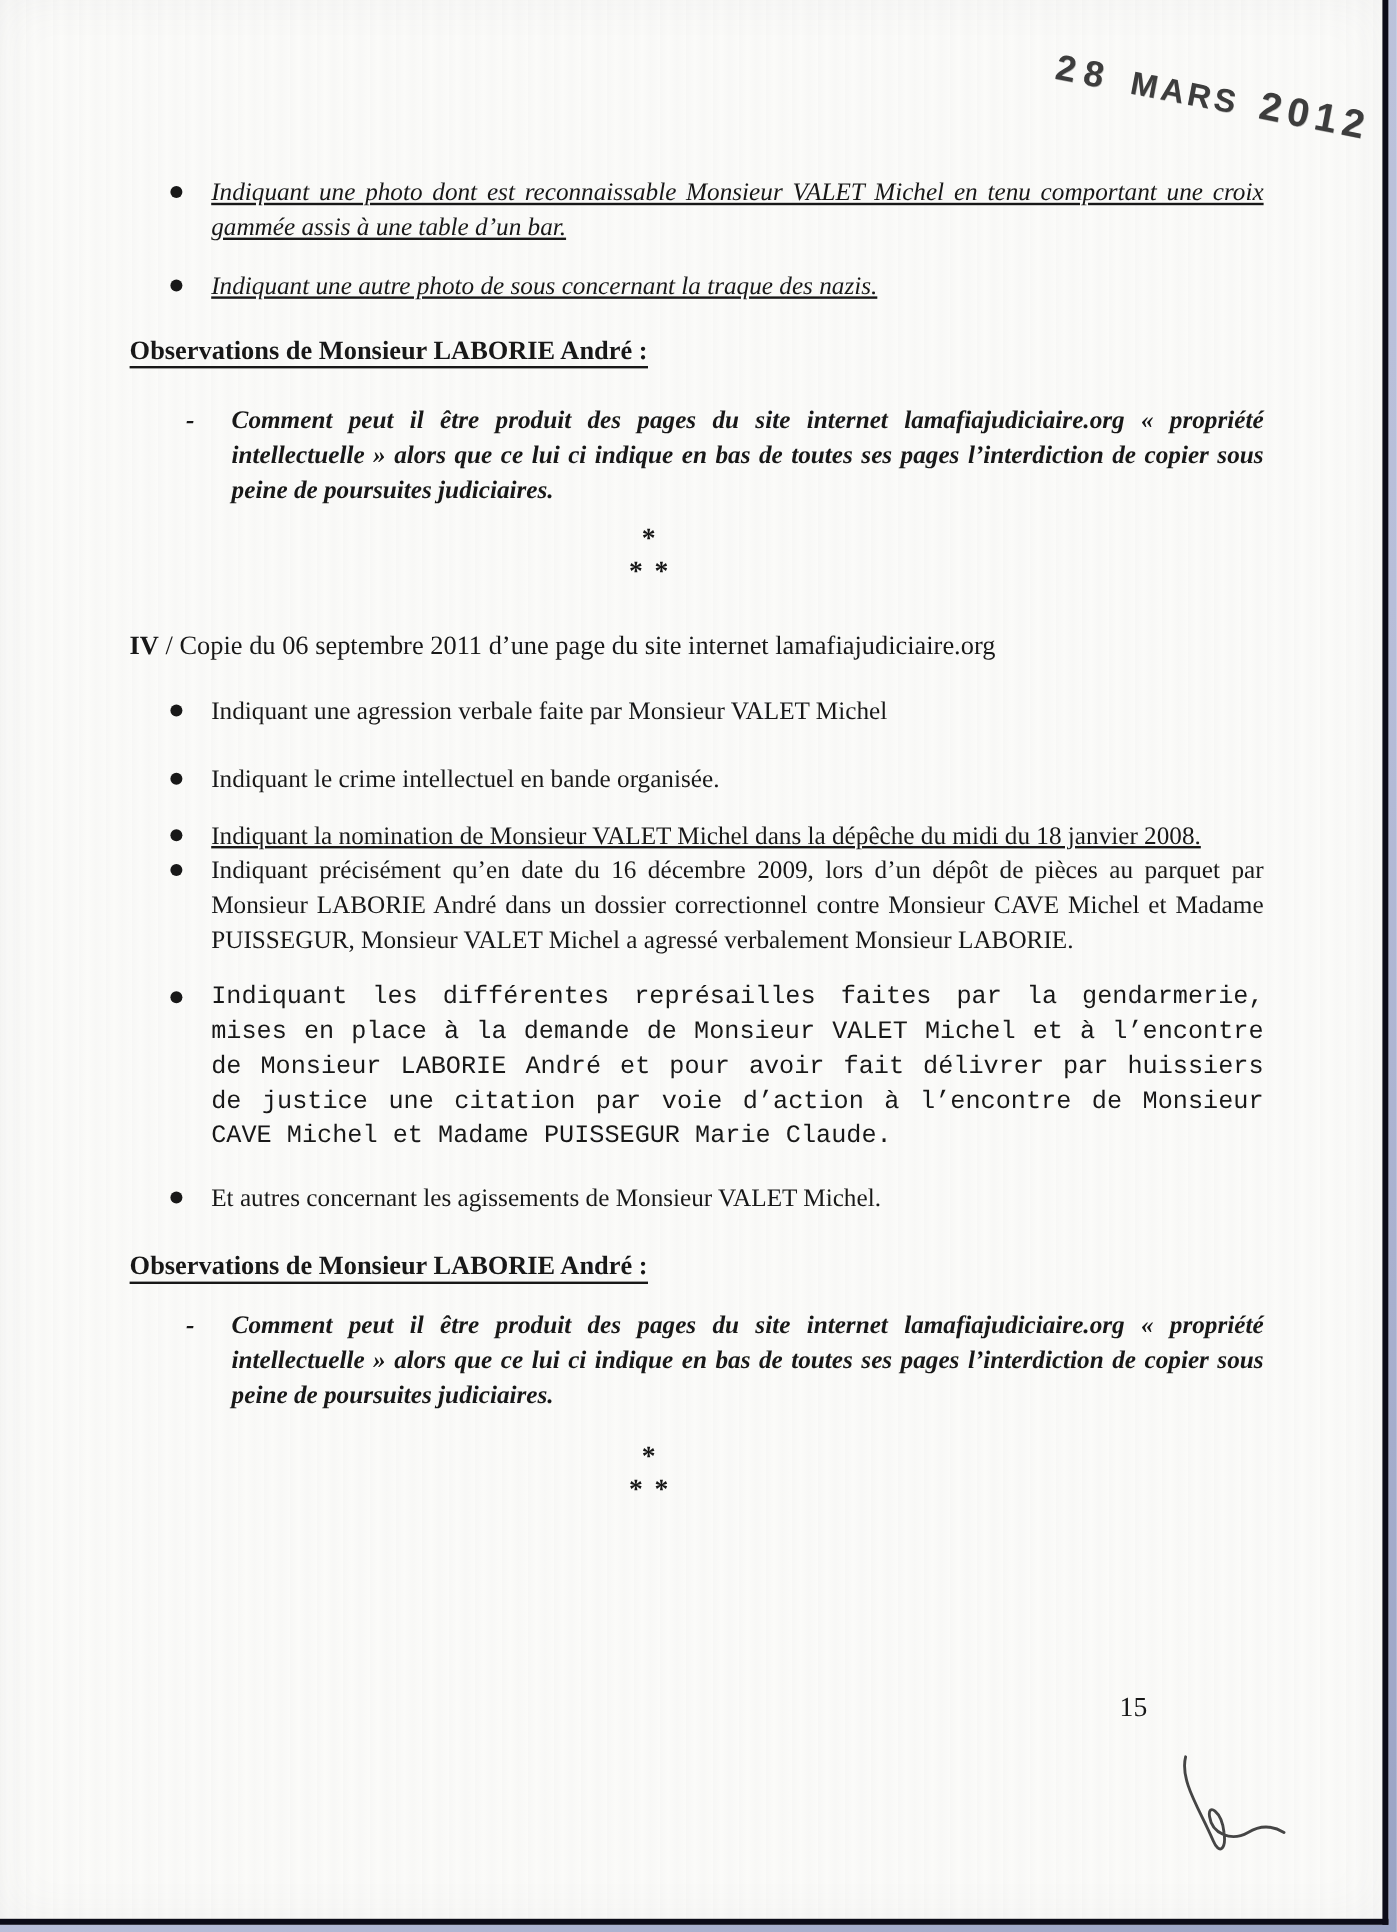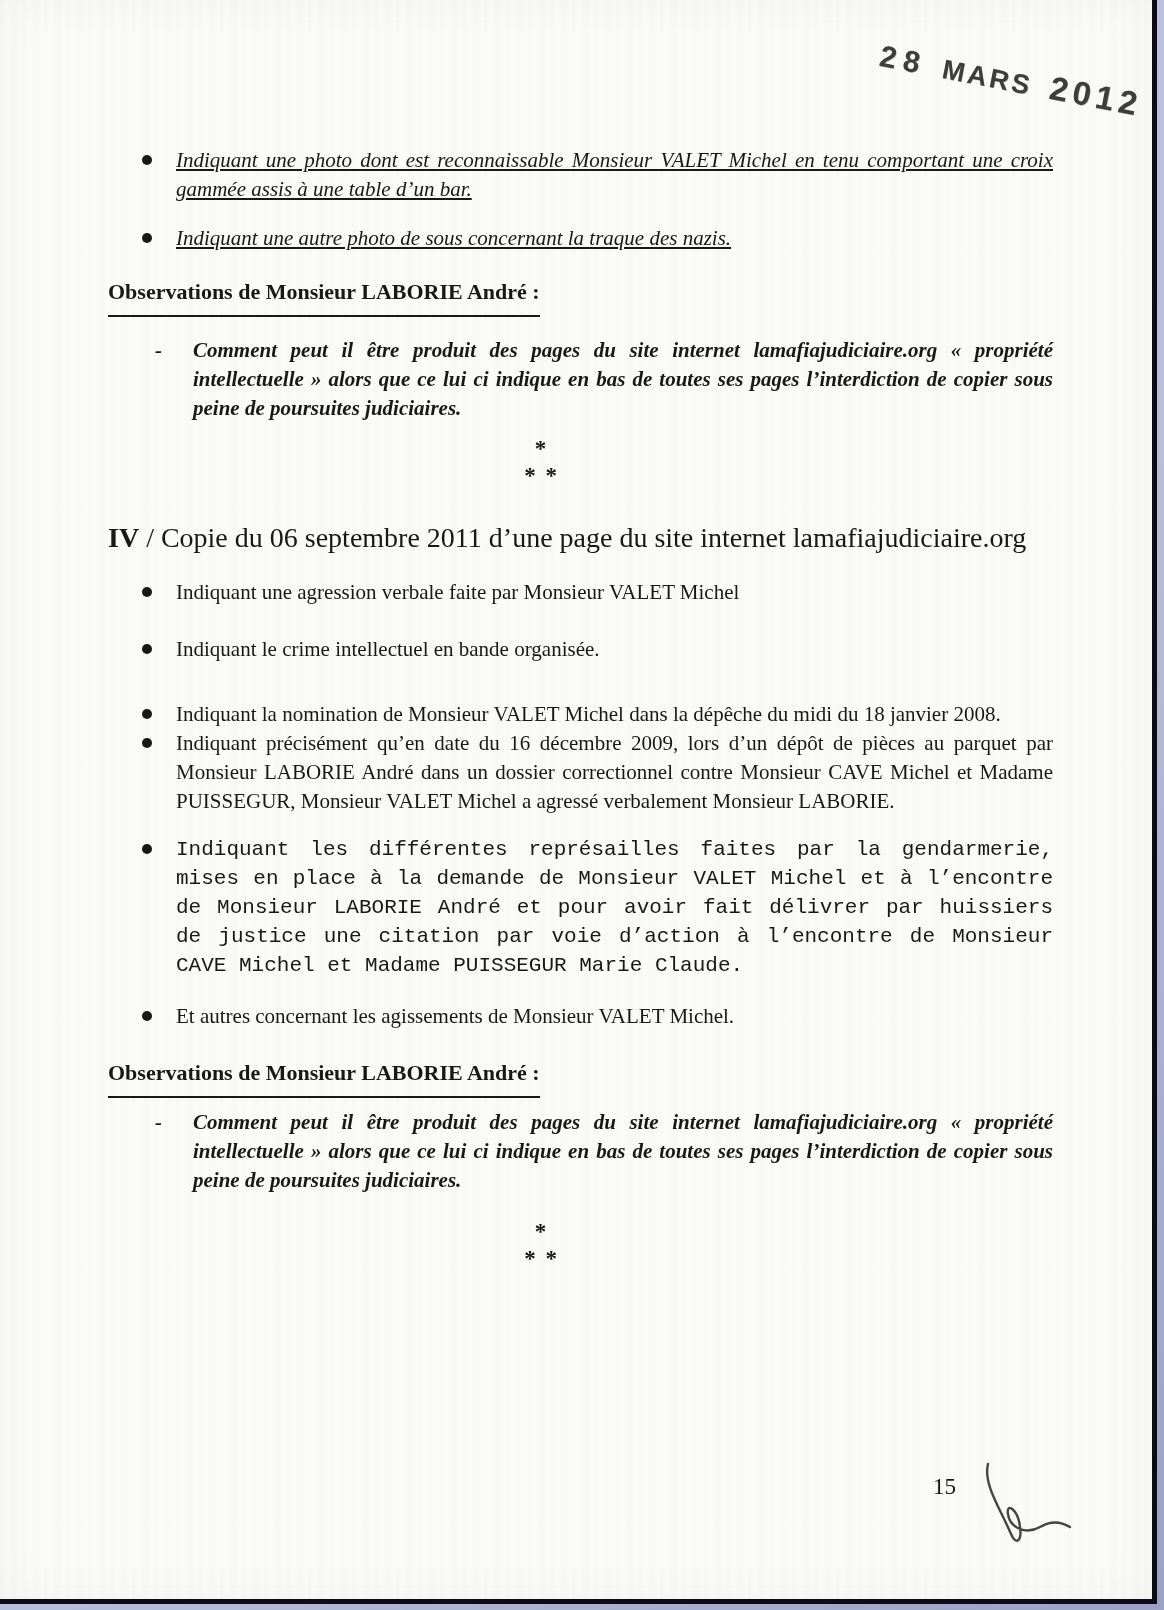--- a/index.html
+++ b/index.html
@@ -66,37 +66,37 @@
     background:var(--ink);
   }
   .bullet.italic{font-style:italic;text-decoration:underline;}
   .m-b2{margin-top:20px;}
   .m-obs1{margin-top:25px;}
   .m-dash1{margin-top:31px;}
   .m-stars1{margin-top:12px;}
   .m-title4{margin-top:34px;}
   .m-ivb1{margin-top:28px;}
   .m-ivb2{margin-top:26px;}
-  .m-ivb3{margin-top:36px;}
+  .m-ivb3{margin-top:18px;text-decoration:underline;}
   .m-ivb4{margin-top:26px;}
   .m-ivb5{}
   .m-ivb6{margin-top:19px;font-family:Liberation Mono, monospace;}
   .m-ivb7{margin-top:22px;}
   .m-obs2{margin-top:28px;}
   .m-dash2{margin-top:22px;}
   .m-stars2{margin-top:23px;}
   
   .obs-heading{
     font-weight:700;
     font-size:22px;
     line-height:27px;
   }
   .obs-heading .underlined{
     border-bottom:2.5px solid var(--ink);
-    padding-bottom:11px;
+    padding-bottom:1px;
   }
   
   .dash-item{
     position:relative;
     padding-left:85px;
     font-weight:700;
     font-style:italic;
     text-align:justify;
   }
   .dash-item .dash{
@@ -114,28 +114,28 @@
     position:relative;
     left:-39px;
     text-align:center;
     font-size:23px;
     line-height:27px;
     font-weight:700;
     letter-spacing:2px;
   }
   
   .section-title{
-    font-size:28px;
+    font-size:22px;
     line-height:29px;
   }
   .section-title .numeral{font-weight:700;}
   
   .page-number{
     position:absolute;
-    left:933px;top:1474px;
+    left:933px;top:1410px;
     font-size:23px;
   }
   .signature{
     position:absolute;
     left:964px;top:1442px;
     width:112px;height:112px;
   }
 </style>
 </head>
 <body>

